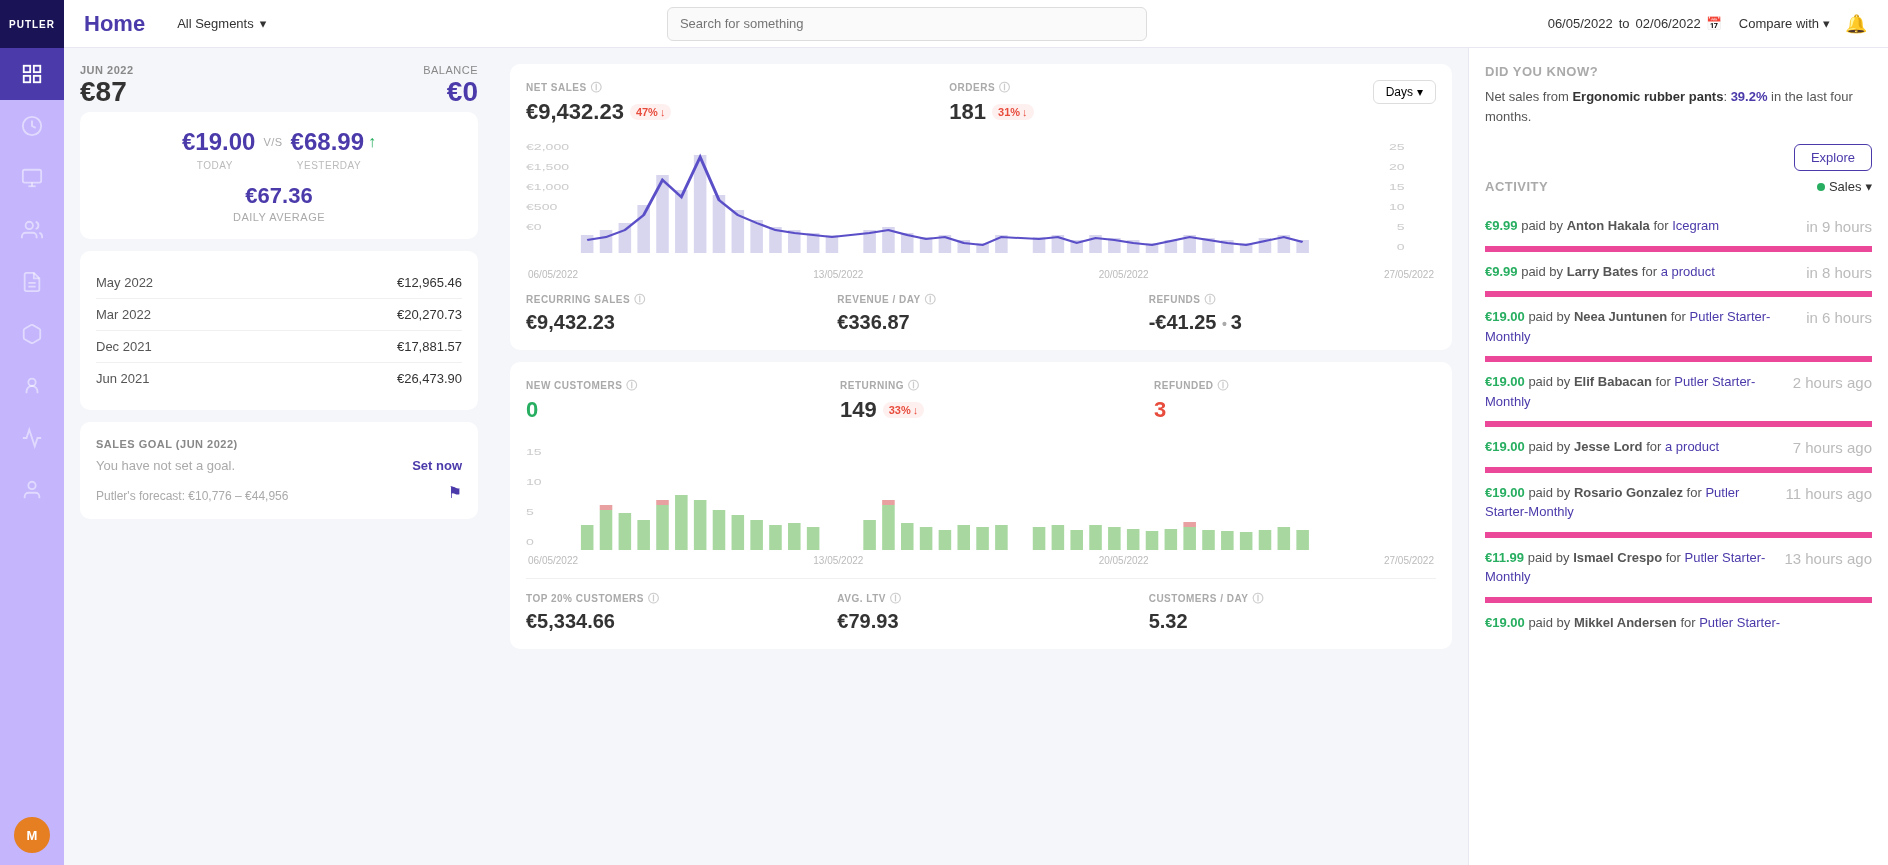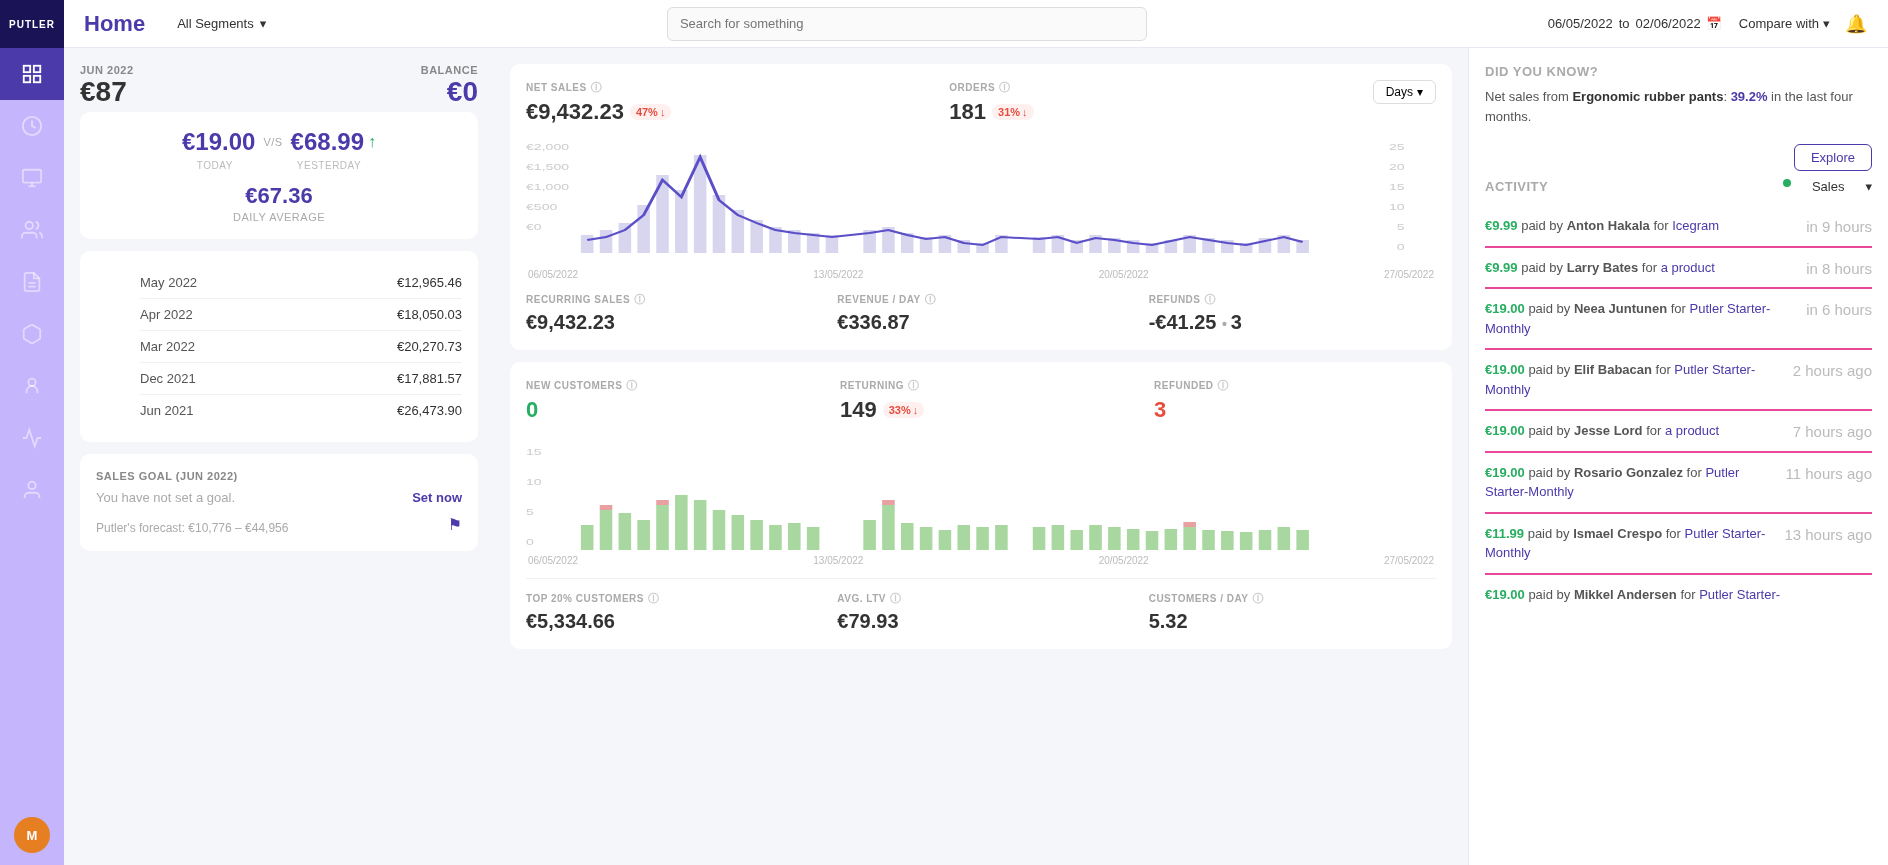--- a/index.html
+++ b/index.html
@@ -133,21 +133,21 @@
       overflow-y: auto;
       background: #f5f6fa;
     }
     .balance-row {
       display: flex;
       justify-content: space-between;
       align-items: flex-start;
       margin-bottom: 4px;
     }
     .period-label { font-size: 11px; color: #888; font-weight: 600; letter-spacing: 0.5px; }
-    .balance-label { font-size: 11px; color: #888; font-weight: 700; letter-spacing: 0.5px; }
+    .balance-label { font-size: 11px; color: #888; font-weight: 400; letter-spacing: 0.5px; }
     .balance-amount { font-size: 28px; font-weight: 700; color: #333; }
     .balance-zero { font-size: 28px; font-weight: 700; color: #4a3aaa; }
 
     .daily-card {
       background: white;
       border-radius: 10px;
       padding: 16px;
       margin-bottom: 12px;
     }
     .daily-vs-row {
@@ -171,21 +171,20 @@
       padding: 16px;
       margin-bottom: 12px;
     }
     .history-row {
       display: flex;
       justify-content: space-between;
       align-items: flex-end;
       padding: 8px 0;
       border-bottom: 1px solid #f0f0f0;
       font-size: 13px;
-      margin-left: 44px;
     }
     .history-row:last-child { border-bottom: none; }
     .history-month { color: #555; }
     .history-amount { color: #333; font-weight: 500; }
 
     .goal-card {
       background: white;
       border-radius: 10px;
       padding: 16px;
       margin-bottom: 12px;
@@ -255,26 +254,26 @@
     .did-you-know { margin-bottom: 20px; }
     .dyk-title { font-size: 13px; font-weight: 700; color: #aaa; text-transform: uppercase; letter-spacing: 0.5px; margin-bottom: 8px; }
     .dyk-text { font-size: 13px; color: #555; line-height: 1.5; }
     .dyk-text strong { font-weight: 700; color: #333; }
     .dyk-text .highlight { color: #4a3aaa; font-weight: 700; }
     .explore-btn { float: right; margin-top: 8px; border: 1px solid #4a3aaa; color: #4a3aaa; padding: 5px 16px; border-radius: 6px; font-size: 13px; cursor: pointer; background: white; }
 
     .activity-section { clear: both; padding-top: 8px; }
     .activity-header { display: flex; justify-content: space-between; align-items: center; margin-bottom: 12px; }
     .activity-title { font-size: 13px; font-weight: 700; color: #aaa; text-transform: uppercase; letter-spacing: 0.5px; }
-    .sales-badge { display: flex; gap: 21px; font-size: 13px; color: #333; cursor: pointer; }
+    .sales-badge { display: flex; align-items: center; gap: 4px; font-size: 13px; color: #333; cursor: pointer; }
     .sales-dot { width: 8px; height: 8px; background: #27ae60; border-radius: 50%; }
 
     .activity-item {
       padding: 10px 0;
-      border-bottom: 2px solid #ec4899;
+      border-bottom: 6px solid #ec4899;
       font-size: 13px;
       color: #555;
       display: flex;
       justify-content: space-between;
       align-items: flex-start;
     }
     .activity-item:last-child { border-bottom: none; }
     .activity-text { flex: 1; line-height: 1.5; }
     .activity-time { font-size: 15px; color: #bbb; white-space: nowrap; margin-left: 8px; margin-top: 2px; }
     .amount-green { color: #27ae60; font-weight: 700; }
@@ -407,24 +406,20 @@
         <div class="daily-avg-row">
           <div class="daily-avg-val">€67.36</div>
           <span class="daily-avg-label">DAILY AVERAGE</span>
         </div>
       </div>
 
       <div class="history-card">
         <div class="history-row">
           <span class="history-month">May 2022</span>
           <span class="history-amount">€12,965.46</span>
-        </div>
-        <div class="history-row">
-          <span class="history-month">Apr 2022</span>
-          <span class="history-amount">€18,050.03</span>
         </div>
         <div class="history-row">
           <span class="history-month">Mar 2022</span>
           <span class="history-amount">€20,270.73</span>
         </div>
         <div class="history-row">
           <span class="history-month">Dec 2021</span>
           <span class="history-amount">€17,881.57</span>
         </div>
         <div class="history-row">

